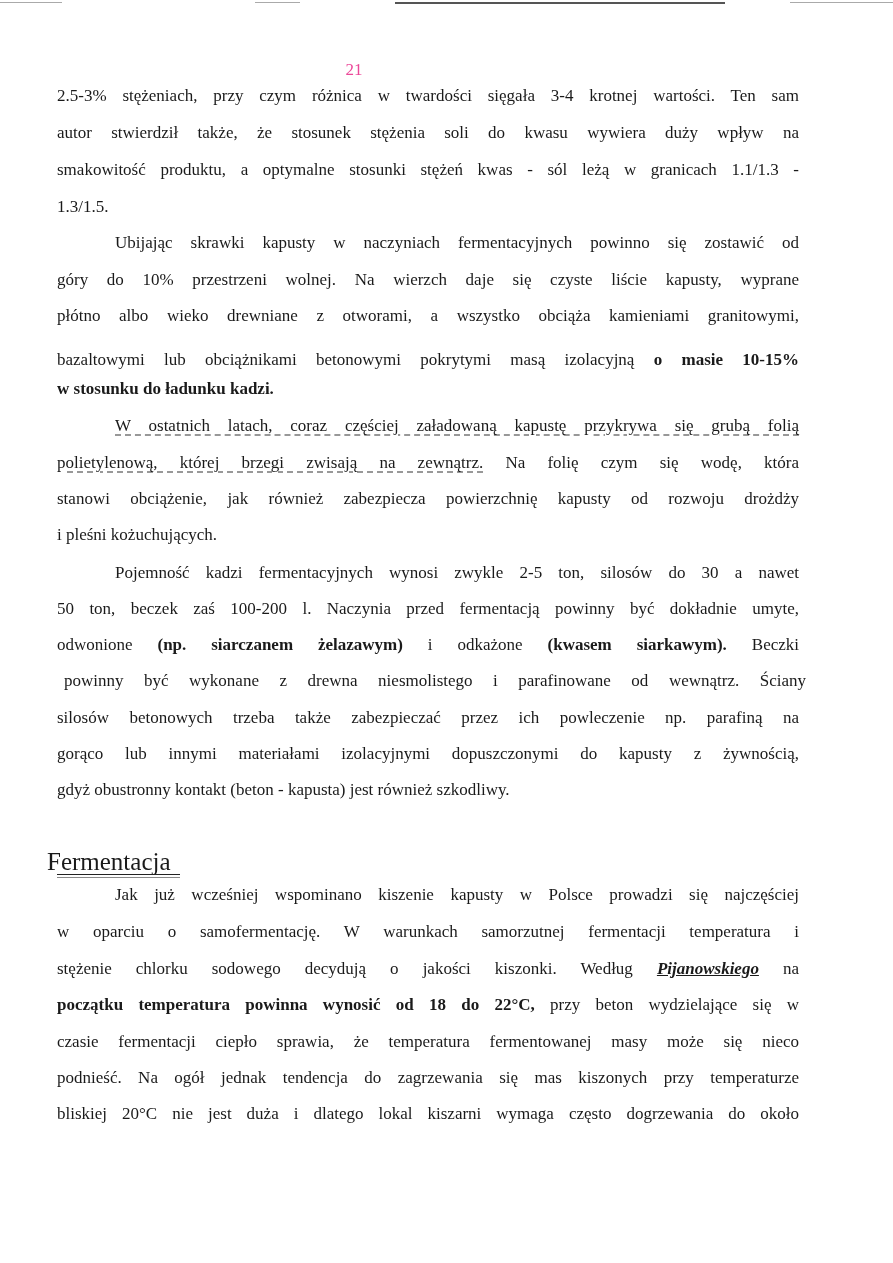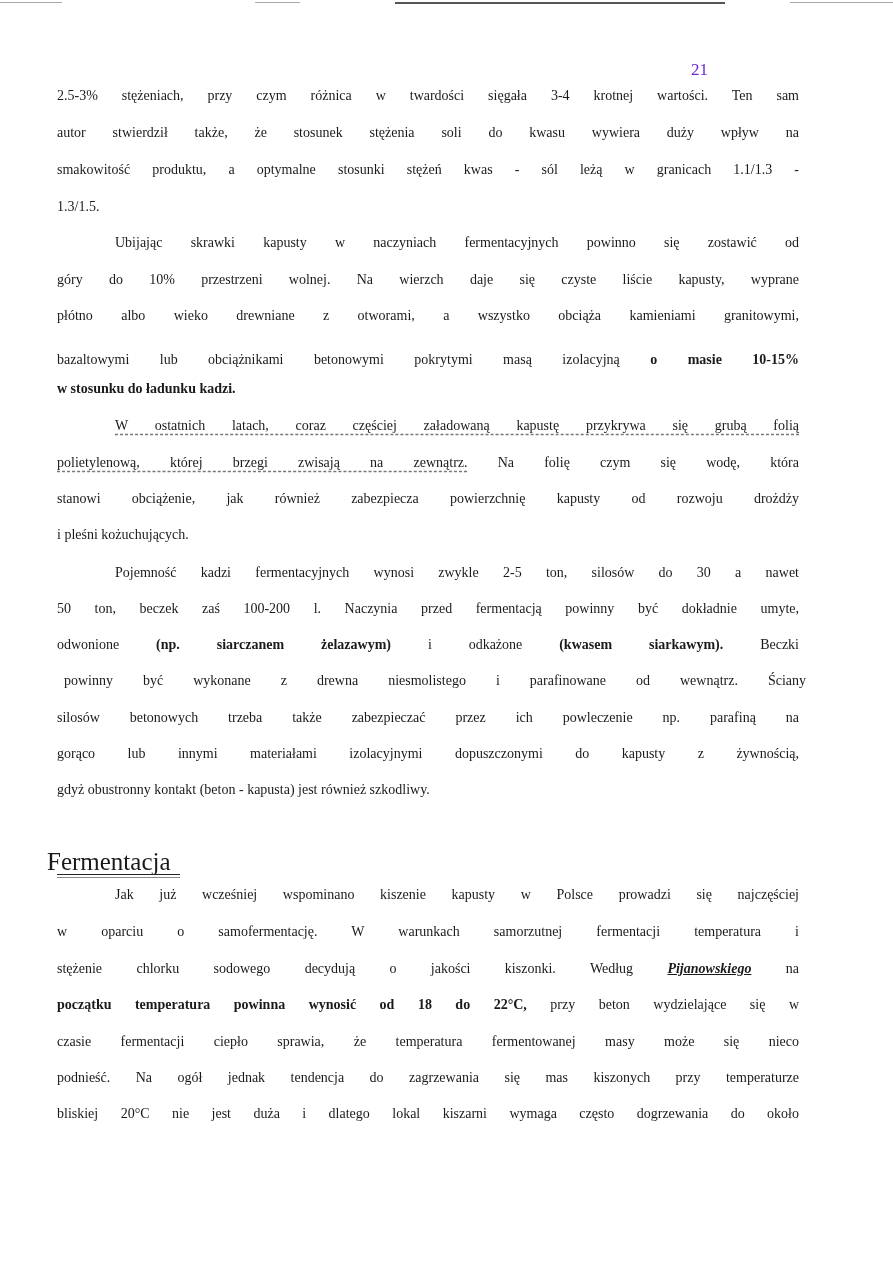--- a/index.html
+++ b/index.html
@@ -1,22 +1,22 @@
 <!DOCTYPE html>
 <html><head>
 <meta charset="utf-8">
 <style>
   html, body { margin: 0; padding: 0; background: #ffffff; }
   body { width: 893px; height: 1263px; position: relative; overflow: hidden;
          font-family: "Liberation Serif", serif; color: #1a1a1a; }
   .scan { position: absolute; top: 2px; height: 2px; background: #555; }
   .scan.light { background: #aaa; height: 1px; }
-  .page-number { position: absolute; top: 60px; left: 0; width: 708px; text-align: right;
-                 font-size: 17px; color: #6d28d9; }
-  .line { position: absolute; left: 57px; width: 742px; font-size: 14px; line-height: 24px;
+  .page-number { position: absolute; top: 60px; left: 0; width: 708px; text-align: center;
+                 font-size: 17px; color: #ec4899; }
+  .line { position: absolute; left: 57px; width: 742px; font-size: 17px; line-height: 24px;
           white-space: nowrap; text-align: justify; text-align-last: justify; }
   .line.last { text-align-last: left; }
   .line.indent { left: 115px; width: 684px; }
   b { font-weight: bold; }
   .ital-bold { font-weight: bold; font-style: italic; text-decoration: underline; }
   .uline { text-decoration: underline; text-decoration-style: dashed; text-decoration-color: #777;
            text-underline-offset: 4px; }
   .heading { position: absolute; left: 47px; top: 850px; font-size: 25px; font-weight: normal;
              line-height: 24px; }
   .heading-rule { position: absolute; left: 57px; width: 123px; height: 1px; background: #222; }

